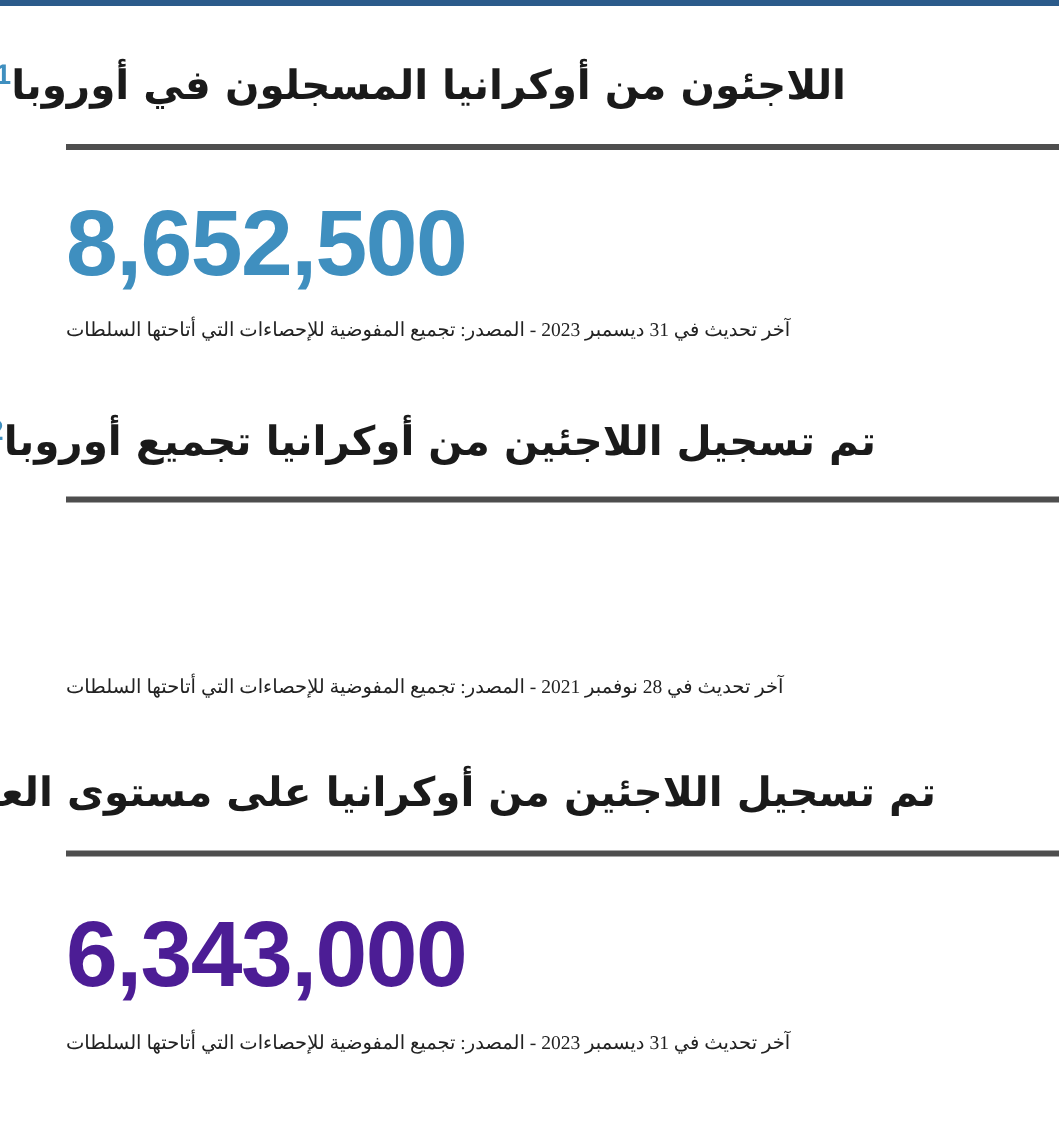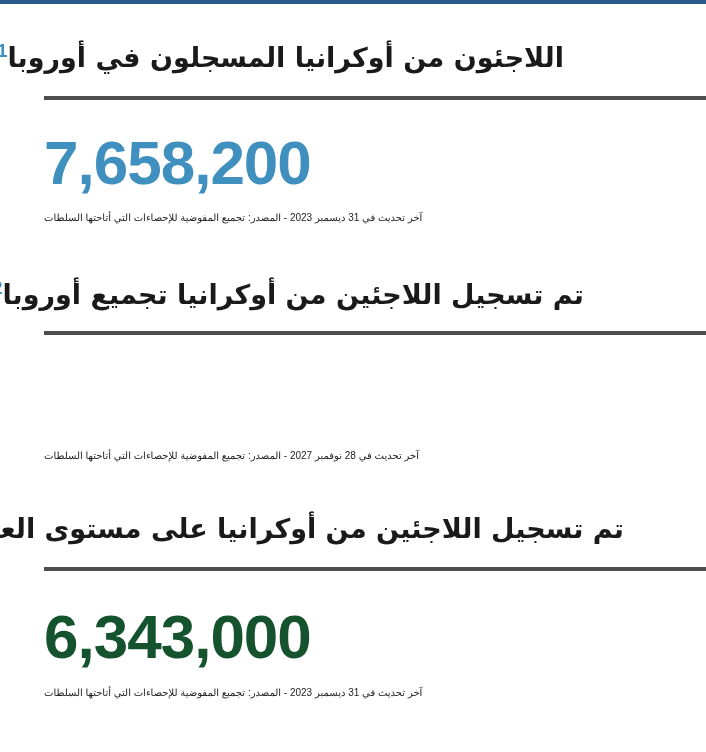--- a/index.html
+++ b/index.html
@@ -3,44 +3,44 @@
   <meta charset="utf-8">
   <style>
     html, body { margin: 0; padding: 0; background: #ffffff; }
     body { width: 706px; height: 752px; overflow: hidden; position: relative; font-family: "DejaVu Sans", "Liberation Sans", sans-serif; }
     .topbar { position: absolute; left: 0; top: 0; width: 706px; height: 4px; background: #2b5b8b; }
     .section { position: absolute; left: 44px; right: 0; direction: rtl; }
     .title { position: absolute; right: 142px; left: 0; font-weight: bold; font-size: 27px; color: #1a1a1a; white-space: nowrap; text-align: left; direction: rtl; }
     .title .sup { color: #3f8fbf; font-size: 19px; font-family: "Liberation Sans", sans-serif; vertical-align: super; margin-left: 8px; font-weight: bold; }
     .divider { position: absolute; left: 0; right: 0; height: 4px; background: #4e4e4e; }
     .big { position: absolute; left: 0; direction: ltr; font-family: "Liberation Sans", sans-serif; font-weight: bold; font-size: 62px; letter-spacing: -1px; line-height: 1; }
-    .note { position: absolute; left: 0; direction: rtl; font-family: Liberation Sans, sans-serif; font-size: 10px; color: #222; white-space: nowrap; }
+    .note { position: absolute; left: 0; direction: rtl; font-family: Liberation Serif, serif; font-size: 13px; color: #222; white-space: nowrap; }
   </style>
 </head>
 <body>
 
 <div class="topbar"></div>
 
 <div class="section" style="top:0;height:240px;">
   <div class="title" style="top:40px;left:0;right:auto;width:520px;">
     <span>اللاجئون من أوكرانيا المسجلون في أوروبا</span><span class="sup">1</span>
   </div>
   <div class="divider" style="top:96px;"></div>
-  <div class="big" style="top:132px;color:#3f8fbf;">7,658,200</div>
+  <div class="big" style="top:132px;color:#3f8fbf;">8,652,500</div>
   <div class="note" style="top:212px;">آخر تحديث في 31 ديسمبر 2023 - المصدر: تجميع المفوضية للإحصاءات التي أتاحتها السلطات</div>
 </div>
 
 <div class="section" style="top:0;height:480px;">
   <div class="title" style="top:277px;left:0;right:auto;width:540px;">
     <span>تم تسجيل اللاجئين من أوكرانيا تجميع أوروبا</span><span class="sup">2</span>
   </div>
   <div class="divider" style="top:331px;"></div>
-  <div class="note" style="top:450px;">آخر تحديث في 28 نوفمبر 2027 - المصدر: تجميع المفوضية للإحصاءات التي أتاحتها السلطات</div>
+  <div class="note" style="top:450px;">آخر تحديث في 28 نوفمبر 2021 - المصدر: تجميع المفوضية للإحصاءات التي أتاحتها السلطات</div>
 </div>
 
 <div class="section" style="top:0;height:752px;">
   <div class="title" style="top:513px;left:0;right:auto;width:580px;">
     <span>تم تسجيل اللاجئين من أوكرانيا على مستوى العالم</span>
   </div>
   <div class="divider" style="top:567px;"></div>
-  <div class="big" style="top:606px;color:#14532d;">6,343,000</div>
+  <div class="big" style="top:606px;color:#4c1d95;">6,343,000</div>
   <div class="note" style="top:687px;">آخر تحديث في 31 ديسمبر 2023 - المصدر: تجميع المفوضية للإحصاءات التي أتاحتها السلطات</div>
 </div>
 
 </body></html>

